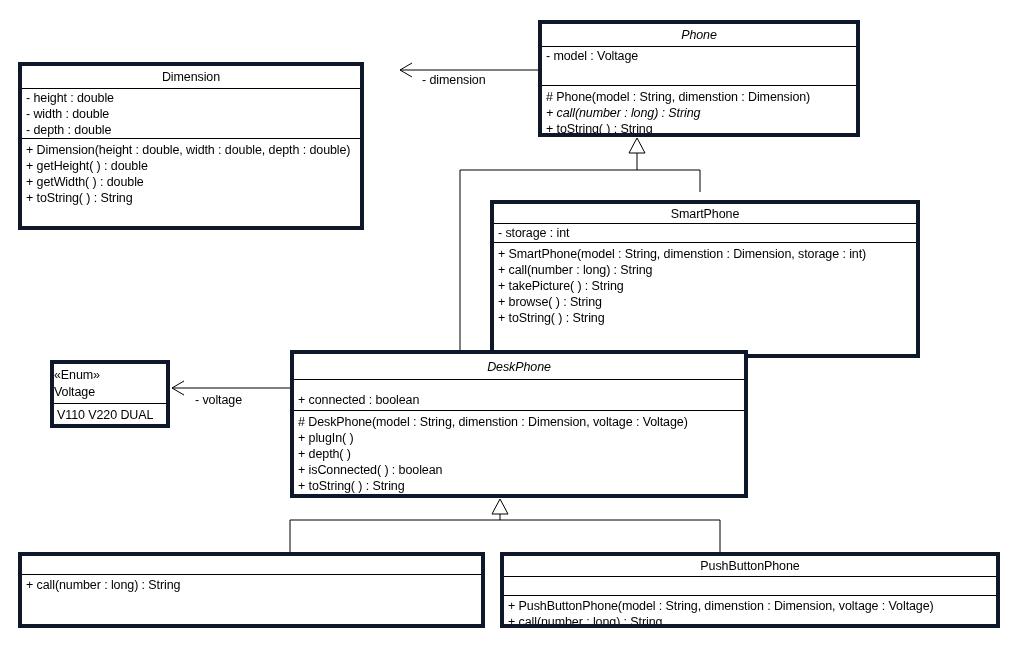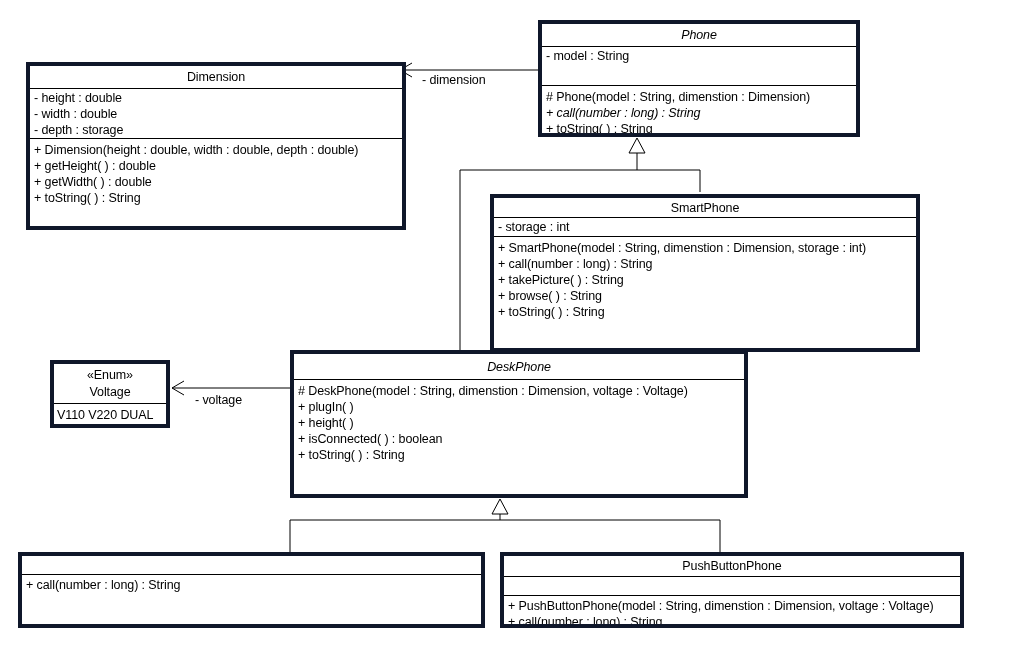--- a/index.html
+++ b/index.html
@@ -13,21 +13,21 @@
   svg.wires{position:absolute;left:0;top:0;pointer-events:none;}
   .cls{
     position:absolute;border:4px solid #0f172a;background:#fff;
     display:flex;flex-direction:column;
   }
   .cls .title{
     border-bottom:1px solid #000;display:flex;align-items:center;justify-content:center;
     white-space:nowrap;flex:none;
   }
   .cls .title-stack{
-    border-bottom:1px solid #000;text-align:center;padding-top:3px;line-height:17px;flex:none;
+    border-bottom:1px solid #000;text-align:left;padding-top:3px;line-height:17px;flex:none;
   }
   .cls .attrs{
     border-bottom:1px solid #000;padding:1px 4px;flex:none;overflow:hidden;
   }
   .cls .attrs.bottom-align{display:flex;flex-direction:column;justify-content:flex-end;padding-bottom:2px;}
   .cls .methods{padding:3px 4px;flex:1;overflow:hidden;}
   .line{height:16px;line-height:16px;white-space:nowrap;}
   .it{font-style:italic;}
   .edge-label{position:absolute;white-space:nowrap;height:16px;line-height:16px;}
 </style>
@@ -58,45 +58,45 @@
       <polygon points="500,499 492,514 508,514" fill="#fff" stroke="#000"></polygon>
     </g>
   </svg>
 
   <div class="edge-label" style="left:422px;top:72px">- dimension</div>
   <div class="edge-label" style="left:195px;top:392px">- voltage</div>
 
   <div class="cls" style="left:538px;top:20px;width:322px;height:117px">
     <div class="title it" style="height:23px">Phone</div>
     <div class="attrs" style="height:39px">
-      <div class="line">- model : String</div>
+      <div class="line">- model : Voltage</div>
     </div>
     <div class="methods">
       <div class="line"># Phone(model : String, dimenstion : Dimension)</div>
       <div class="line it">+ call(number : long) : String</div>
       <div class="line">+ toString( ) : String</div>
     </div>
   </div>
 
-  <div class="cls" style="left:26px;top:62px;width:380px;height:168px">
+  <div class="cls" style="left:18px;top:62px;width:346px;height:168px">
     <div class="title" style="height:23px">Dimension</div>
     <div class="attrs" style="height:50px">
       <div class="line">- height : double</div>
       <div class="line">- width : double</div>
-      <div class="line">- depth : storage</div>
+      <div class="line">- depth : double</div>
     </div>
     <div class="methods">
       <div class="line">+ Dimension(height : double, width : double, depth : double)</div>
       <div class="line">+ getHeight( ) : double</div>
       <div class="line">+ getWidth( ) : double</div>
       <div class="line">+ toString( ) : String</div>
     </div>
   </div>
 
-  <div class="cls" style="left:490px;top:194px;width:430px;height:158px">
+  <div class="cls" style="left:490px;top:200px;width:430px;height:158px">
     <div class="title" style="height:20px">SmartPhone</div>
     <div class="attrs" style="height:19px">
       <div class="line">- storage : int</div>
     </div>
     <div class="methods">
       <div class="line">+ SmartPhone(model : String, dimenstion : Dimension, storage : int)</div>
       <div class="line">+ call(number : long) : String</div>
       <div class="line">+ takePicture( ) : String</div>
       <div class="line">+ browse( ) : String</div>
       <div class="line">+ toString( ) : String</div>
@@ -108,37 +108,40 @@
       <div>«Enum»</div>
       <div>Voltage</div>
     </div>
     <div class="methods" style="padding:3px 3px">
       <div class="line">V110 V220 DUAL</div>
     </div>
   </div>
 
   <div class="cls" style="left:290px;top:350px;width:458px;height:148px">
     <div class="title it" style="height:26px">DeskPhone</div>
+    <div class="attrs bottom-align" style="height:31px">
+      <div class="line">+ connected : boolean</div>
+    </div>
     <div class="methods">
       <div class="line"># DeskPhone(model : String, dimenstion : Dimension, voltage : Voltage)</div>
       <div class="line">+ plugIn( )</div>
-      <div class="line">+ height( )</div>
+      <div class="line">+ depth( )</div>
       <div class="line">+ isConnected( ) : boolean</div>
       <div class="line">+ toString( ) : String</div>
     </div>
   </div>
 
   <div class="cls" style="left:18px;top:552px;width:467px;height:76px">
     <div class="attrs" style="height:19px"></div>
     <div class="methods" style="padding:2px 4px">
       <div class="line">+ call(number : long) : String</div>
     </div>
   </div>
 
-  <div class="cls" style="left:500px;top:552px;width:464px;height:76px">
+  <div class="cls" style="left:500px;top:552px;width:500px;height:76px">
     <div class="title" style="height:21px">PushButtonPhone</div>
     <div class="attrs" style="height:19px"></div>
     <div class="methods" style="padding:2px 4px">
       <div class="line">+ PushButtonPhone(model : String, dimenstion : Dimension, voltage : Voltage)</div>
       <div class="line">+ call(number : long) : String</div>
     </div>
   </div>
 
 </div>
 

